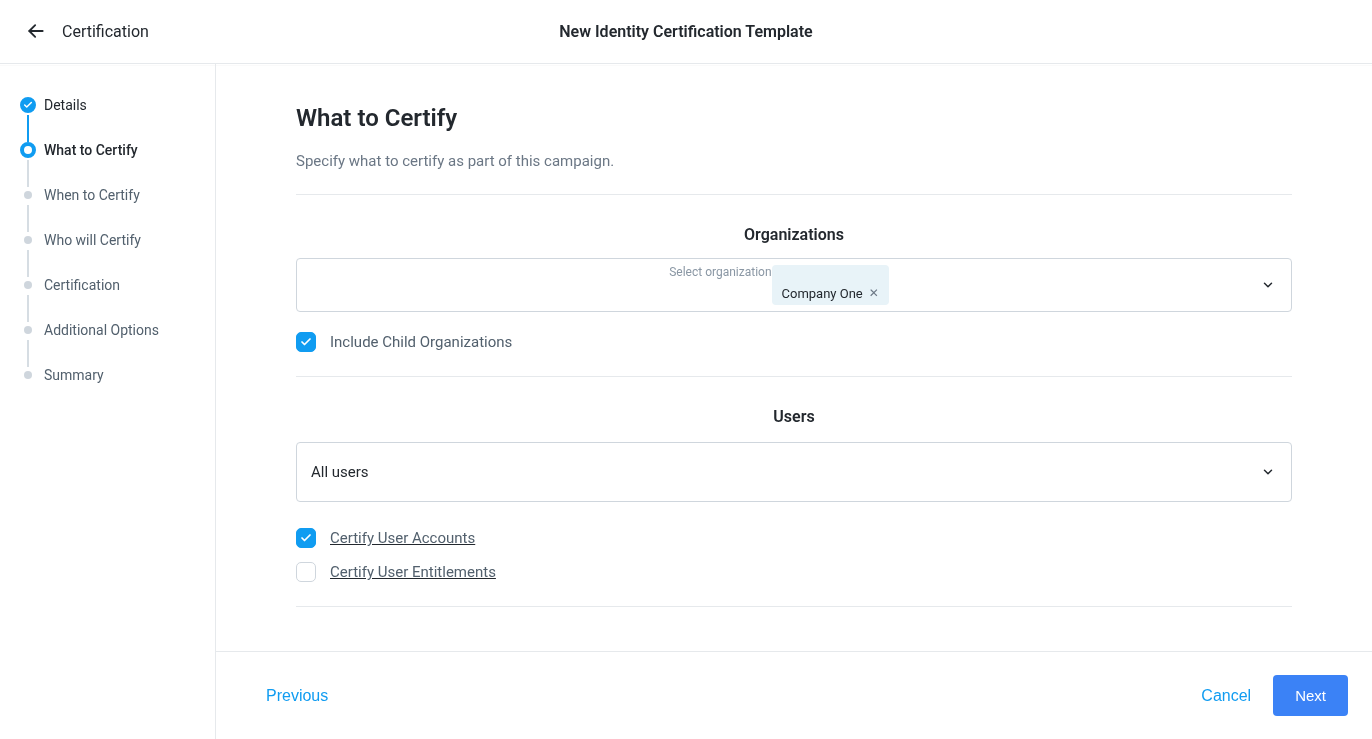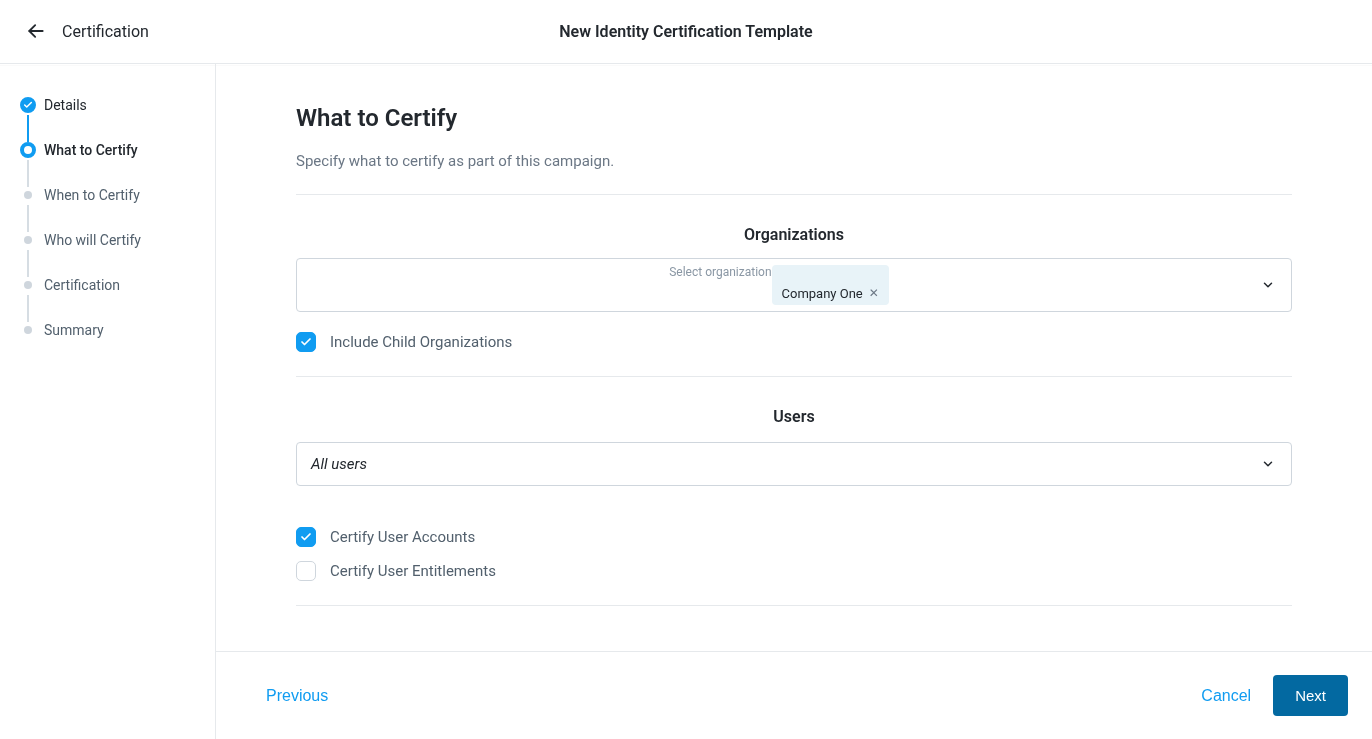--- a/index.html
+++ b/index.html
@@ -49,31 +49,31 @@
 
   
   .check-row { display:flex; align-items:center; gap:14px; margin-top: 20px; font-size:15px; color:#52606d; }
   .checkbox { width:20px; height:20px; border-radius:5px; border:1.5px solid #cfd6dd; display:flex; align-items:center; justify-content:center; cursor:pointer; flex-shrink:0; }
   .checkbox.checked { background:#109cf1; border-color:#109cf1; }
   .checkbox.checked svg { width:12px; height:12px; color:#fff; }
   .check-list { margin-top: 10px; display:flex; flex-direction:column; gap:14px; }
   .check-list .check-row { margin-top:0; }
 
   
-  .select { border:1px solid #cfd6dd; border-radius:4px; height:44px; display:flex; align-items:center; padding: 0 40px 0 14px; position:relative; font-size:15px; color:#23282e; cursor:pointer; margin-top: 8px; font-style: italic; }
+  .select { border:1px solid #cfd6dd; border-radius:4px; height:60px; display:flex; align-items:center; padding: 0 40px 0 14px; position:relative; font-size:15px; color:#23282e; cursor:pointer; margin-top: 8px; }
   .select .chevron { position:absolute; right:16px; top:50%; transform:translateY(-50%); width:14px; height:14px; }
 
   .section-gap-hr { height:1px; background:#e6e9ec; width:100%; margin-top: 24px; }
 
   
   .footer { height:88px; border-top:1px solid #e6e9ec; display:flex; align-items:center; justify-content:space-between; padding: 0 24px 0 46px; }
   .footer .left { }
   .link-btn { color:#109cf1; font-size:16px; background:none; border:none; cursor:pointer; padding:6px 4px; }
   .footer .right { display:flex; align-items:center; gap: 18px; }
-  .primary-btn { background:#0369a1; color:#fff; border:none; border-radius:4px; padding: 12px 22px; font-size:15px; cursor:pointer; }
+  .primary-btn { background:#3b82f6; color:#fff; border:none; border-radius:4px; padding: 12px 22px; font-size:15px; cursor:pointer; }
 
   svg { display:block; }
 </style>
 </head>
 <body>
 
 <div class="top-header">
   <div class="back-btn">
     <svg width="20" height="20" viewBox="0 0 24 24" fill="none" stroke="currentColor" stroke-width="2.2" stroke-linecap="round" stroke-linejoin="round">
         <line x1="20" y1="12" x2="4" y2="12"></line>
@@ -113,20 +113,25 @@
           <span>Who will Certify</span>
           <div class="connector"></div>
         </li>
         <li class="step pending">
           <div class="marker"></div>
           <span>Certification</span>
           <div class="connector"></div>
         </li>
         <li class="step pending">
           <div class="marker"></div>
+          <span>Additional Options</span>
+          <div class="connector"></div>
+        </li>
+        <li class="step pending">
+          <div class="marker"></div>
           <span>Summary</span>
         </li>
       </ul>
   </nav>
 
   <div class="main">
     <div class="content">
       <h1>What to Certify</h1>
       <div class="subtitle">Specify what to certify as part of this campaign.</div>
       <div class="hr"></div>
@@ -157,21 +162,21 @@
       <div class="section-gap-hr"></div>
 
       <div class="section-title">Users</div>
       <div class="select" style="margin-top:16px;">
         <span>All users</span>
         <svg class="chevron" viewBox="0 0 24 24" fill="none" stroke="currentColor" stroke-width="2.5" stroke-linecap="round" stroke-linejoin="round">
             <polyline points="6 9 12 15 18 9"></polyline>
           </svg>
       </div>
 
-      <div class="check-list" id="user-options" style="margin-top:41px;">
+      <div class="check-list" id="user-options" style="margin-top:26px;text-decoration:underline;">
           <div class="check-row">
             <div class="checkbox checked">
               <svg viewBox="0 0 24 24" fill="none" stroke="currentColor" stroke-width="3.5" stroke-linecap="round" stroke-linejoin="round">
                 <polyline points="20 6 9 17 4 12"></polyline>
               </svg>
             </div>
             <span>Certify User Accounts</span>
           </div>
           <div class="check-row">
             <div class="checkbox"></div>

